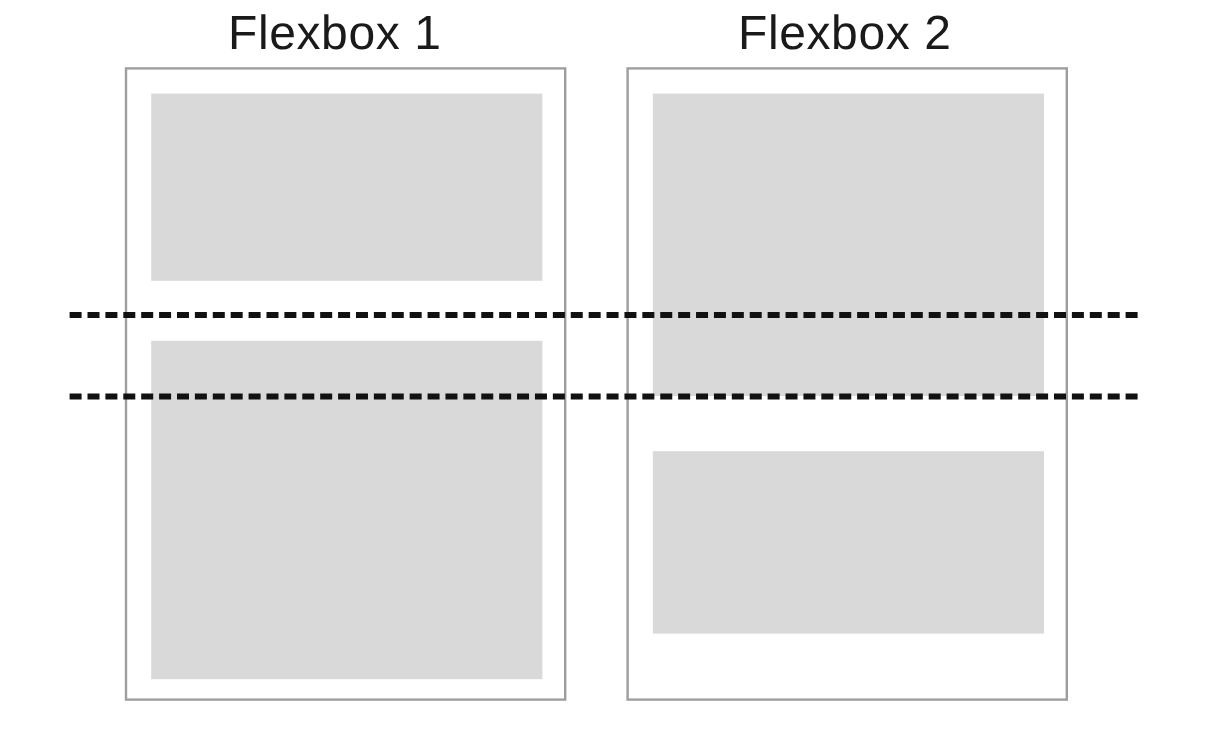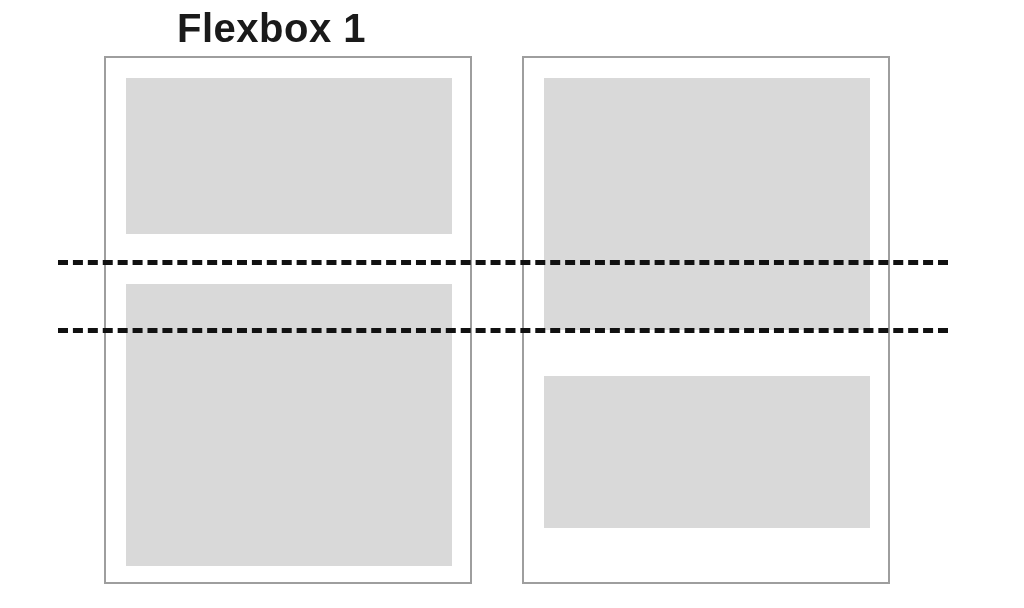--- a/index.html
+++ b/index.html
@@ -17,21 +17,21 @@
       width: 1024px; height: 608px;
     }
     .title {
       position: absolute;
       top: 6px;
       font-size: 40px;
       font-weight: 400;
       color: #1a1a1a;
       letter-spacing: 0.5px;
     }
-    .title-1 { left: 177px; font-weight: bold; }
+    .title-1 { left: 190px; }
     .title-2 { left: 615px; }
 
     .flexbox {
       position: absolute;
       top: 56px;
       width: 368px;
       height: 528px;
       border: 2px solid #9e9e9e;
       background: transparent;
     }
@@ -61,20 +61,21 @@
     }
     .dash-1 { top: 260px; }
     .dash-2 { top: 328px; }
   </style>
 </head>
 <body>
 
 <div class="stage">
 
   <div class="title title-1">Flexbox 1</div>
+  <div class="title title-2">Flexbox 2</div>
 
   <div class="flexbox flexbox-1">
     <div class="item fb1-a"></div>
     <div class="item fb1-b"></div>
   </div>
 
   <div class="flexbox flexbox-2">
     <div class="item fb2-a"></div>
     <div class="item fb2-b"></div>
   </div>

